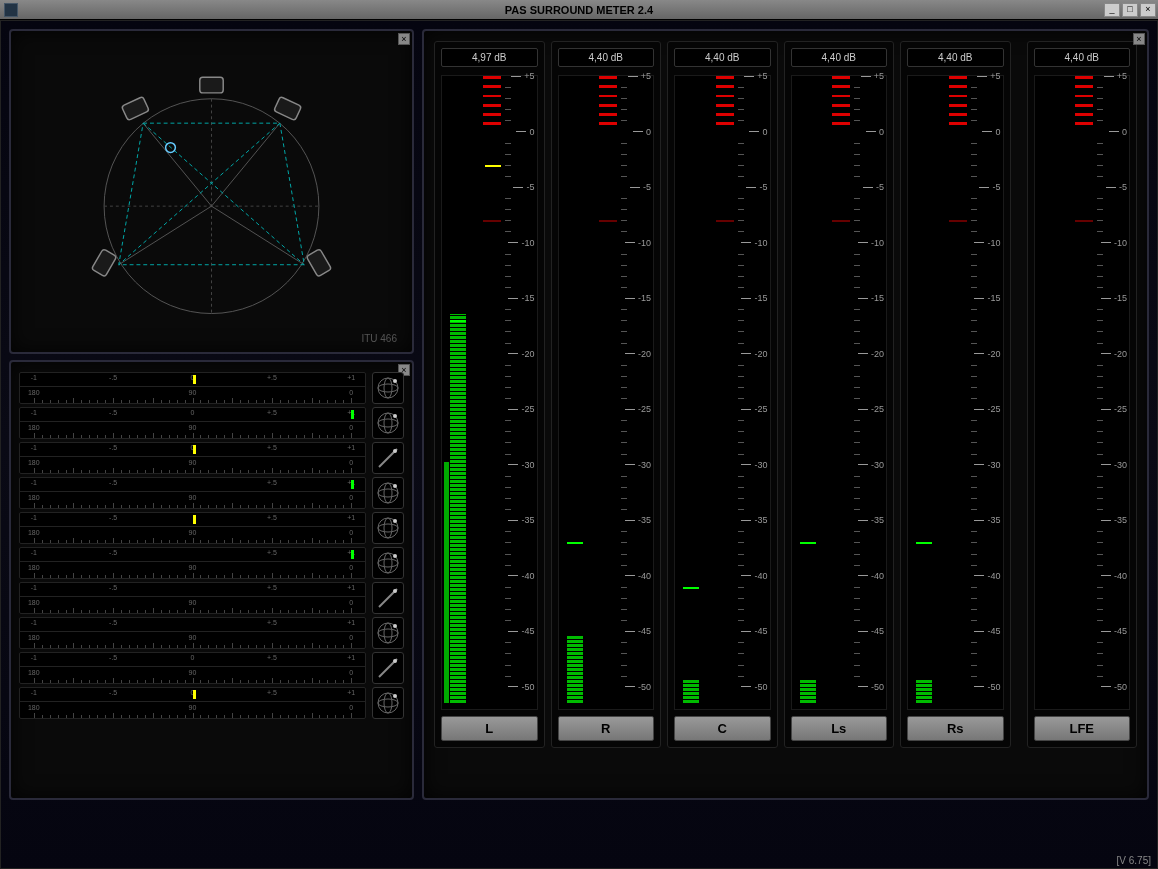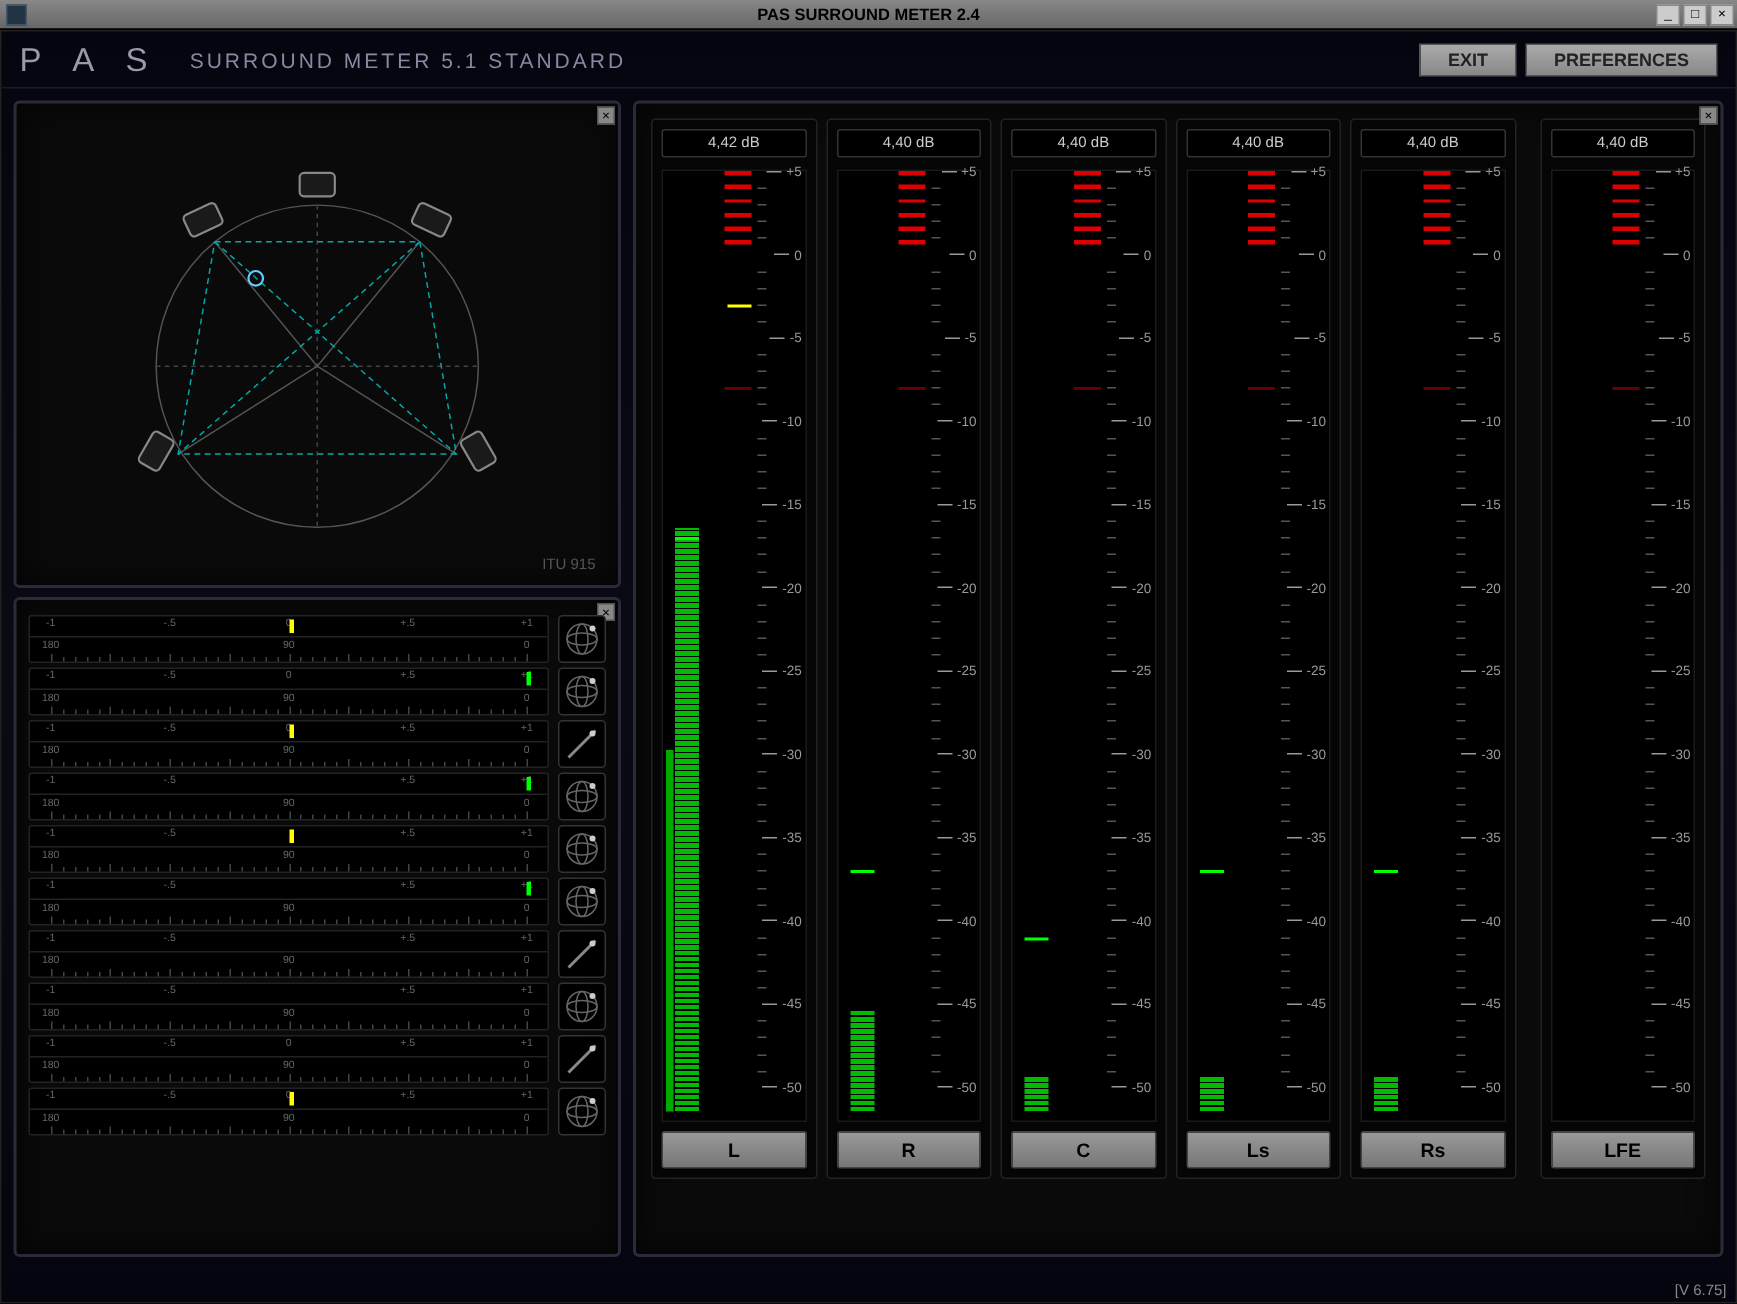--- a/index.html
+++ b/index.html
@@ -53,28 +53,20 @@
   <div class="titlebar-icon"></div>
   <span class="titlebar-text">PAS SURROUND METER 2.4</span>
   <div class="titlebar-btns">
     <div class="tbtn">_</div>
     <div class="tbtn">□</div>
     <div class="tbtn">×</div>
   </div>
 </div>
 
 <div class="app">
-  <div class="header">
-    <span class="logo">P A S</span>
-    <span class="subtitle">SURROUND METER  5.1 STANDARD</span>
-    <div class="hbtns">
-      <button class="hbtn">EXIT</button>
-      <button class="hbtn">PREFERENCES</button>
-    </div>
-  </div>
 
   <div class="main">
     <div class="left">
       <div class="panel surround">
         <div class="panel-x">×</div>
         <svg class="surround-canvas" viewBox="0 0 380 290">
           <circle cx="190" cy="160" r="110" fill="none" stroke="#555" stroke-width="1"></circle>
           <line x1="190" y1="50" x2="190" y2="270" stroke="#444" stroke-dasharray="3,3"></line>
           <line x1="80" y1="160" x2="300" y2="160" stroke="#444" stroke-dasharray="3,3"></line>
           <line x1="190" y1="160" x2="120" y2="75" stroke="#555"></line>
@@ -86,21 +78,21 @@
           <line x1="260" y1="75" x2="95" y2="220" stroke="#0aa" stroke-dasharray="4,3"></line>
           <circle cx="148" cy="100" r="5" fill="none" stroke="#6cf" stroke-width="1.5"></circle>
           <g stroke="#888" fill="#1a1a1a" stroke-width="1.5">
             <rect x="178" y="28" width="24" height="16" rx="3"></rect>
             <rect x="100" y="52" width="24" height="16" rx="3" transform="rotate(-25 112 60)"></rect>
             <rect x="256" y="52" width="24" height="16" rx="3" transform="rotate(25 268 60)"></rect>
             <rect x="68" y="210" width="24" height="16" rx="3" transform="rotate(-60 80 218)"></rect>
             <rect x="288" y="210" width="24" height="16" rx="3" transform="rotate(60 300 218)"></rect>
           </g>
         </svg>
-        <div class="itu">ITU 915</div>
+        <div class="itu">ITU 466</div>
       </div>
 
       <div class="panel correlators" id="corr-container">
         <div class="panel-x">×</div>
       <div class="corr-row">
             <div class="corr-slider">
               <div class="corr-top">
                 <span class="corr-tick" style="left: 4%;">-1</span>
                 <span class="corr-tick" style="left: 27%;">-.5</span>
                 <span class="corr-tick" style="left: 50%;">0</span>
@@ -750,21 +742,21 @@
             </div>
           </div>
         </div>
     </div>
 
     <div class="right">
       <div class="panel meters-panel">
         <div class="panel-x">×</div>
         <div class="meters" id="meters-container">
             <div class="meter-col">
-              <div class="peak-box">4,42 dB</div>
+              <div class="peak-box">4,97 dB</div>
               <div class="meter-body">
                 <div class="scale">
                   <div class="scale-tick" style="top: calc(0% - 5px);">+5</div>
                   <div class="scale-tick" style="top: calc(8.77193% - 5px);">0</div>
                   <div class="scale-tick" style="top: calc(17.5439% - 5px);">-5</div>
                   <div class="scale-tick" style="top: calc(26.3158% - 5px);">-10</div>
                   <div class="scale-tick" style="top: calc(35.0877% - 5px);">-15</div>
                   <div class="scale-tick" style="top: calc(43.8596% - 5px);">-20</div>
                   <div class="scale-tick" style="top: calc(52.6316% - 5px);">-25</div>
                   <div class="scale-tick" style="top: calc(61.4035% - 5px);">-30</div>

